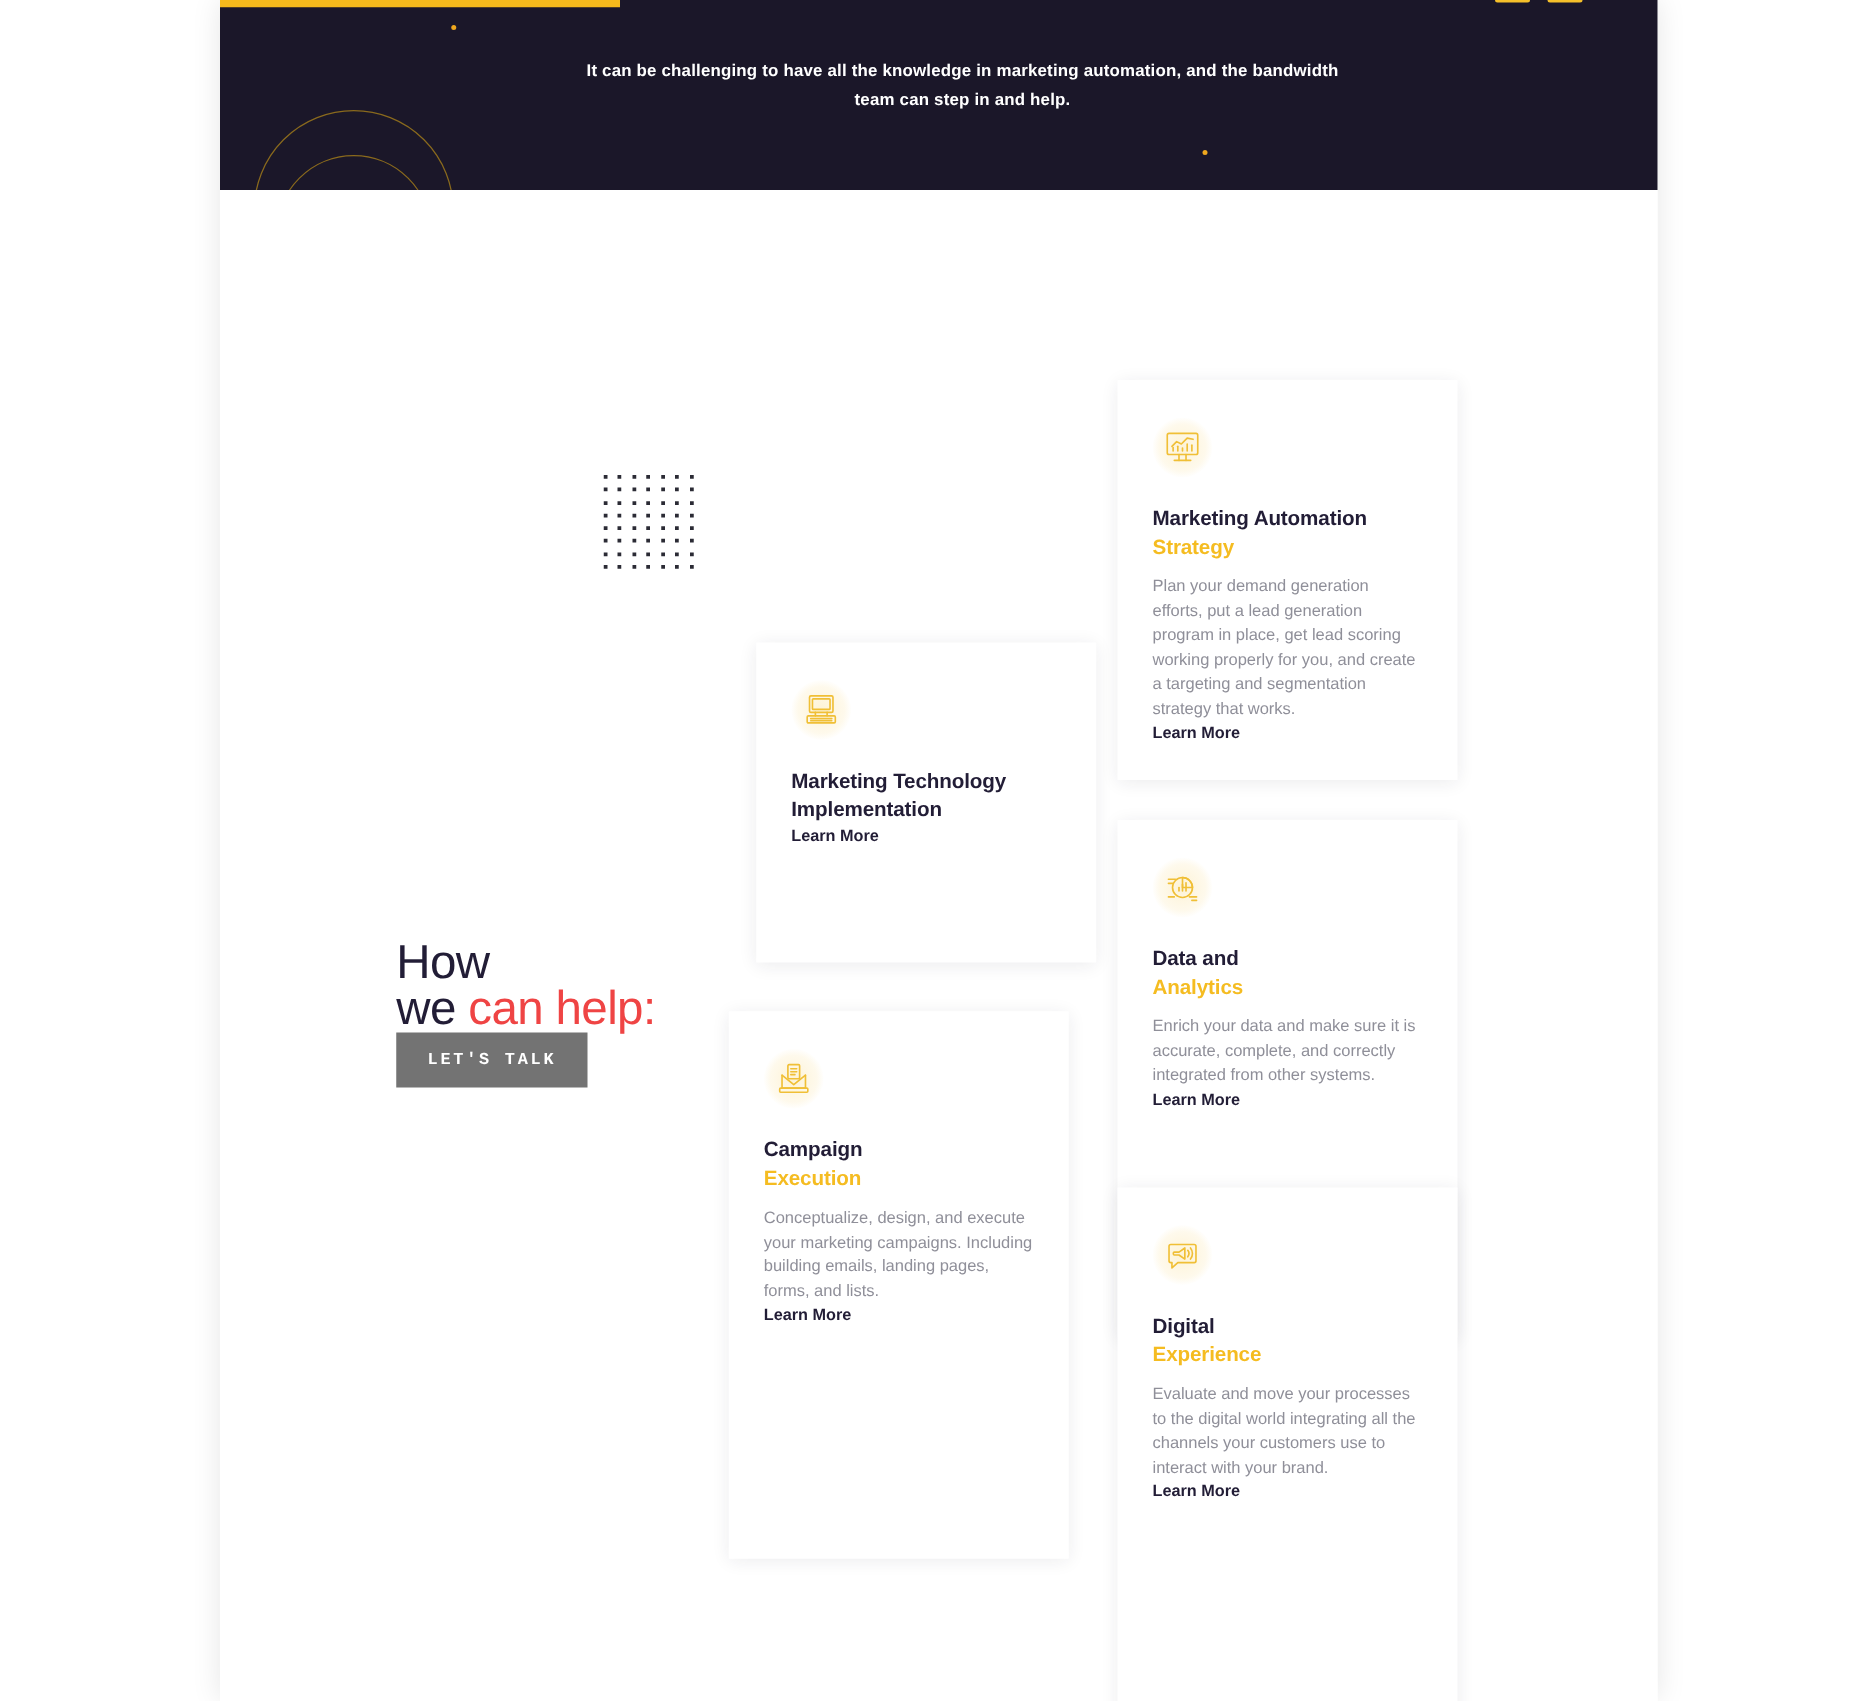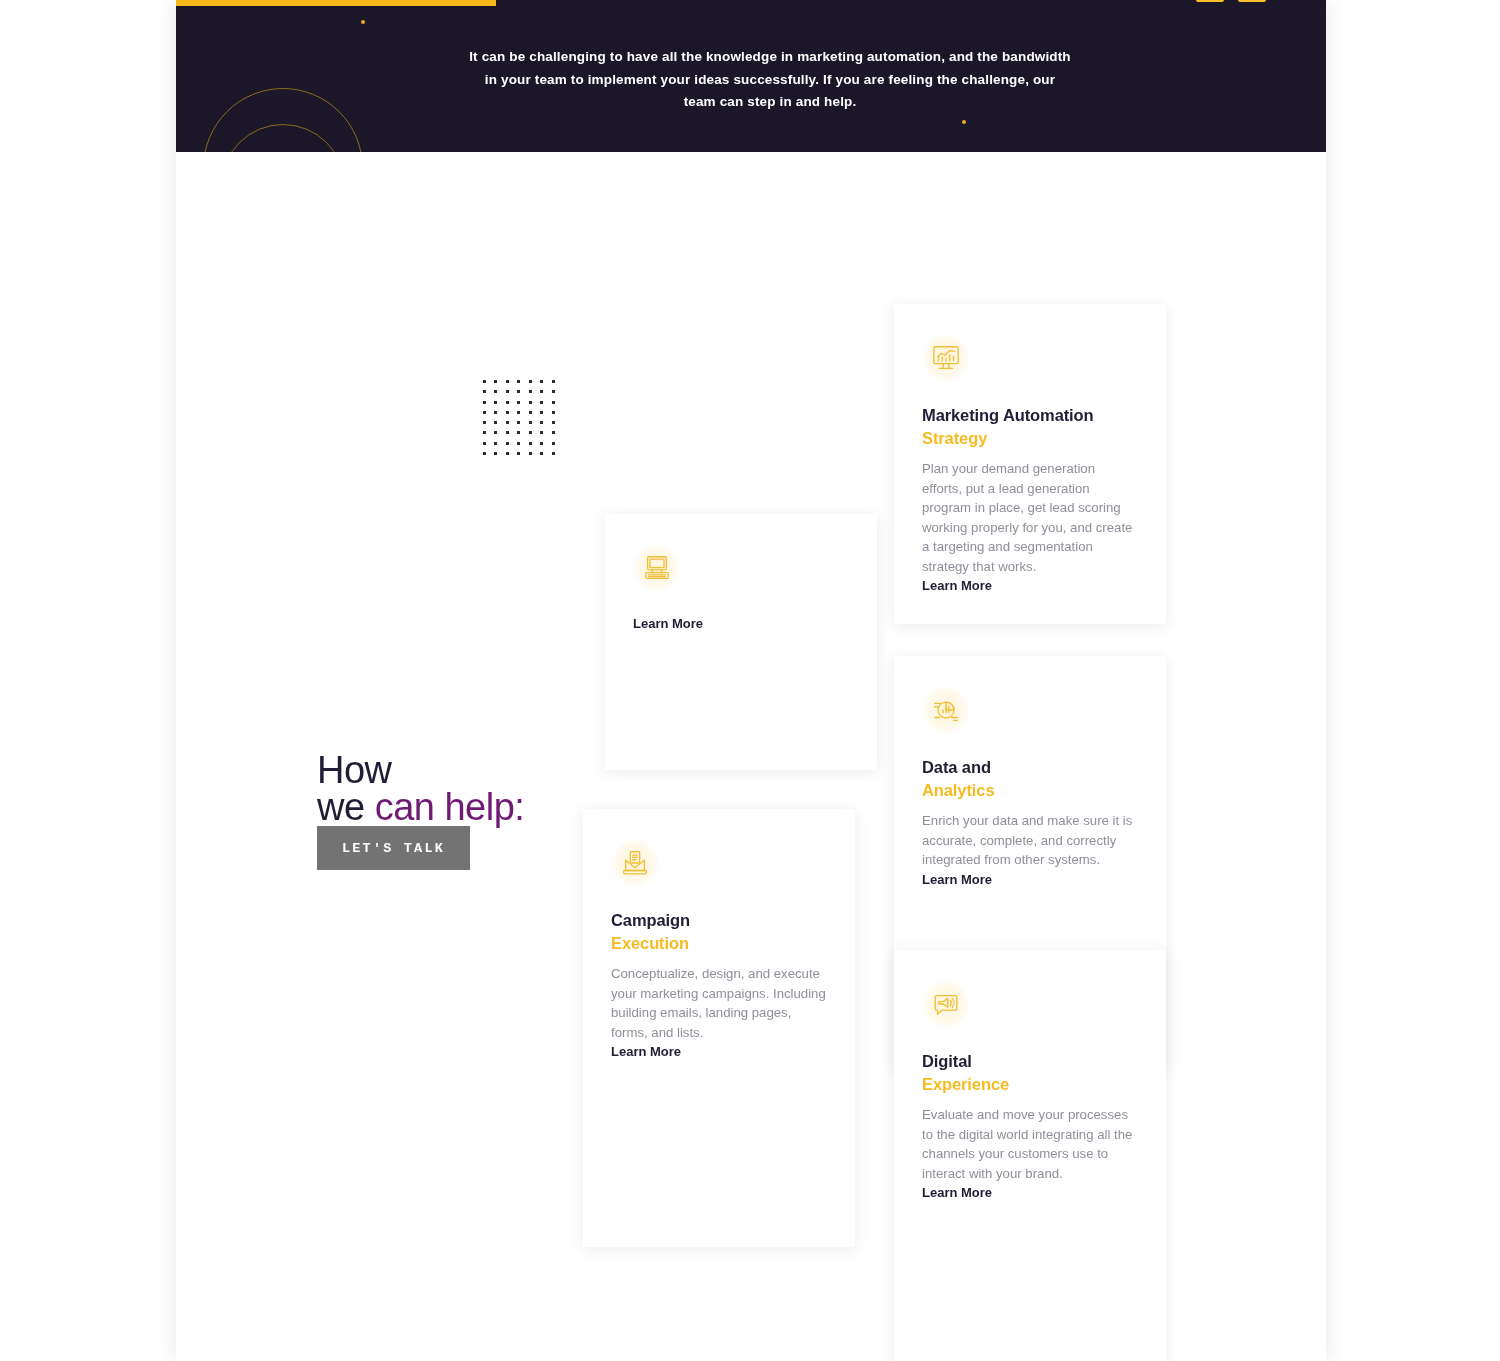--- a/index.html
+++ b/index.html
@@ -155,21 +155,21 @@
     top: 600px;
     width: 300px;
   }
   .headline {
     font-size: 38px;
     font-weight: 400;
     line-height: 37px;
     letter-spacing: -0.5px;
     color: #221d36;
   }
-  .headline .accent { color: #701a75; }
+  .headline .accent { color: #ef4444; }
   .cta-button {
     display: inline-block;
     background: #737373;
     color: #ffffff;
     font-size: 13.5px;
     font-weight: 700;
     letter-spacing: 2.2px;
     padding: 15px 25px 14px 25px;
     border: none;
     cursor: pointer;
@@ -252,21 +252,20 @@
         <i class="arc5"></i>
         <i class="arc4"></i>
 
       </div>
 
       <span class="hero-dot hero-dot-a"></span>
       <span class="hero-dot hero-dot-b"></span>
 
       <div class="hero-text">
         <span>It can be challenging to have all the knowledge in marketing automation, and the bandwidth</span>
-        <span>in your team to implement your ideas successfully. If you are feeling the challenge, our</span>
         <span>team can step in and help.</span>
       </div>
     </section>
 
     <section class="body-area">
 
       <div class="dot-grid">
         <i></i>
           <i></i>
           <i></i>
@@ -361,20 +360,23 @@
           <svg width="30" height="30" viewBox="0 0 32 32" fill="none" stroke="#f0bf36" stroke-width="1.4" stroke-linecap="round" stroke-linejoin="round">
             <rect x="6" y="4" width="20" height="14" rx="1.2"></rect>
             <rect x="8.5" y="6.5" width="15" height="9" rx="0.6"></rect>
             <line x1="11" y1="18" x2="11" y2="21"></line>
               <line x1="21" y1="18" x2="21" y2="21"></line>
             <rect x="4" y="21" width="24" height="6" rx="1"></rect>
             <line x1="7" y1="23.4" x2="25" y2="23.4"></line>
             <line x1="7" y1="25.2" x2="25" y2="25.2"></line>
           </svg>
         </div>
+        <h3 class="card-title">
+          <span>Marketing Technology Implementation</span>
+        </h3>
         <a class="card-link">Learn More</a>
       </article>
 
       <article class="card" id="card-data">
         <div class="card-icon-wrap">
           <svg width="30" height="30" viewBox="0 0 32 32" fill="none" stroke="#f0bf36" stroke-width="1.4" stroke-linecap="round" stroke-linejoin="round">
             <circle cx="16" cy="16" r="8.5"></circle>
             <path d="M16 7.5 A8.5 8.5 0 0 1 24.5 16 L16 16 Z"></path>
             <line x1="13" y1="19" x2="13" y2="16"></line>
             <line x1="16" y1="19" x2="16" y2="13.5"></line>

